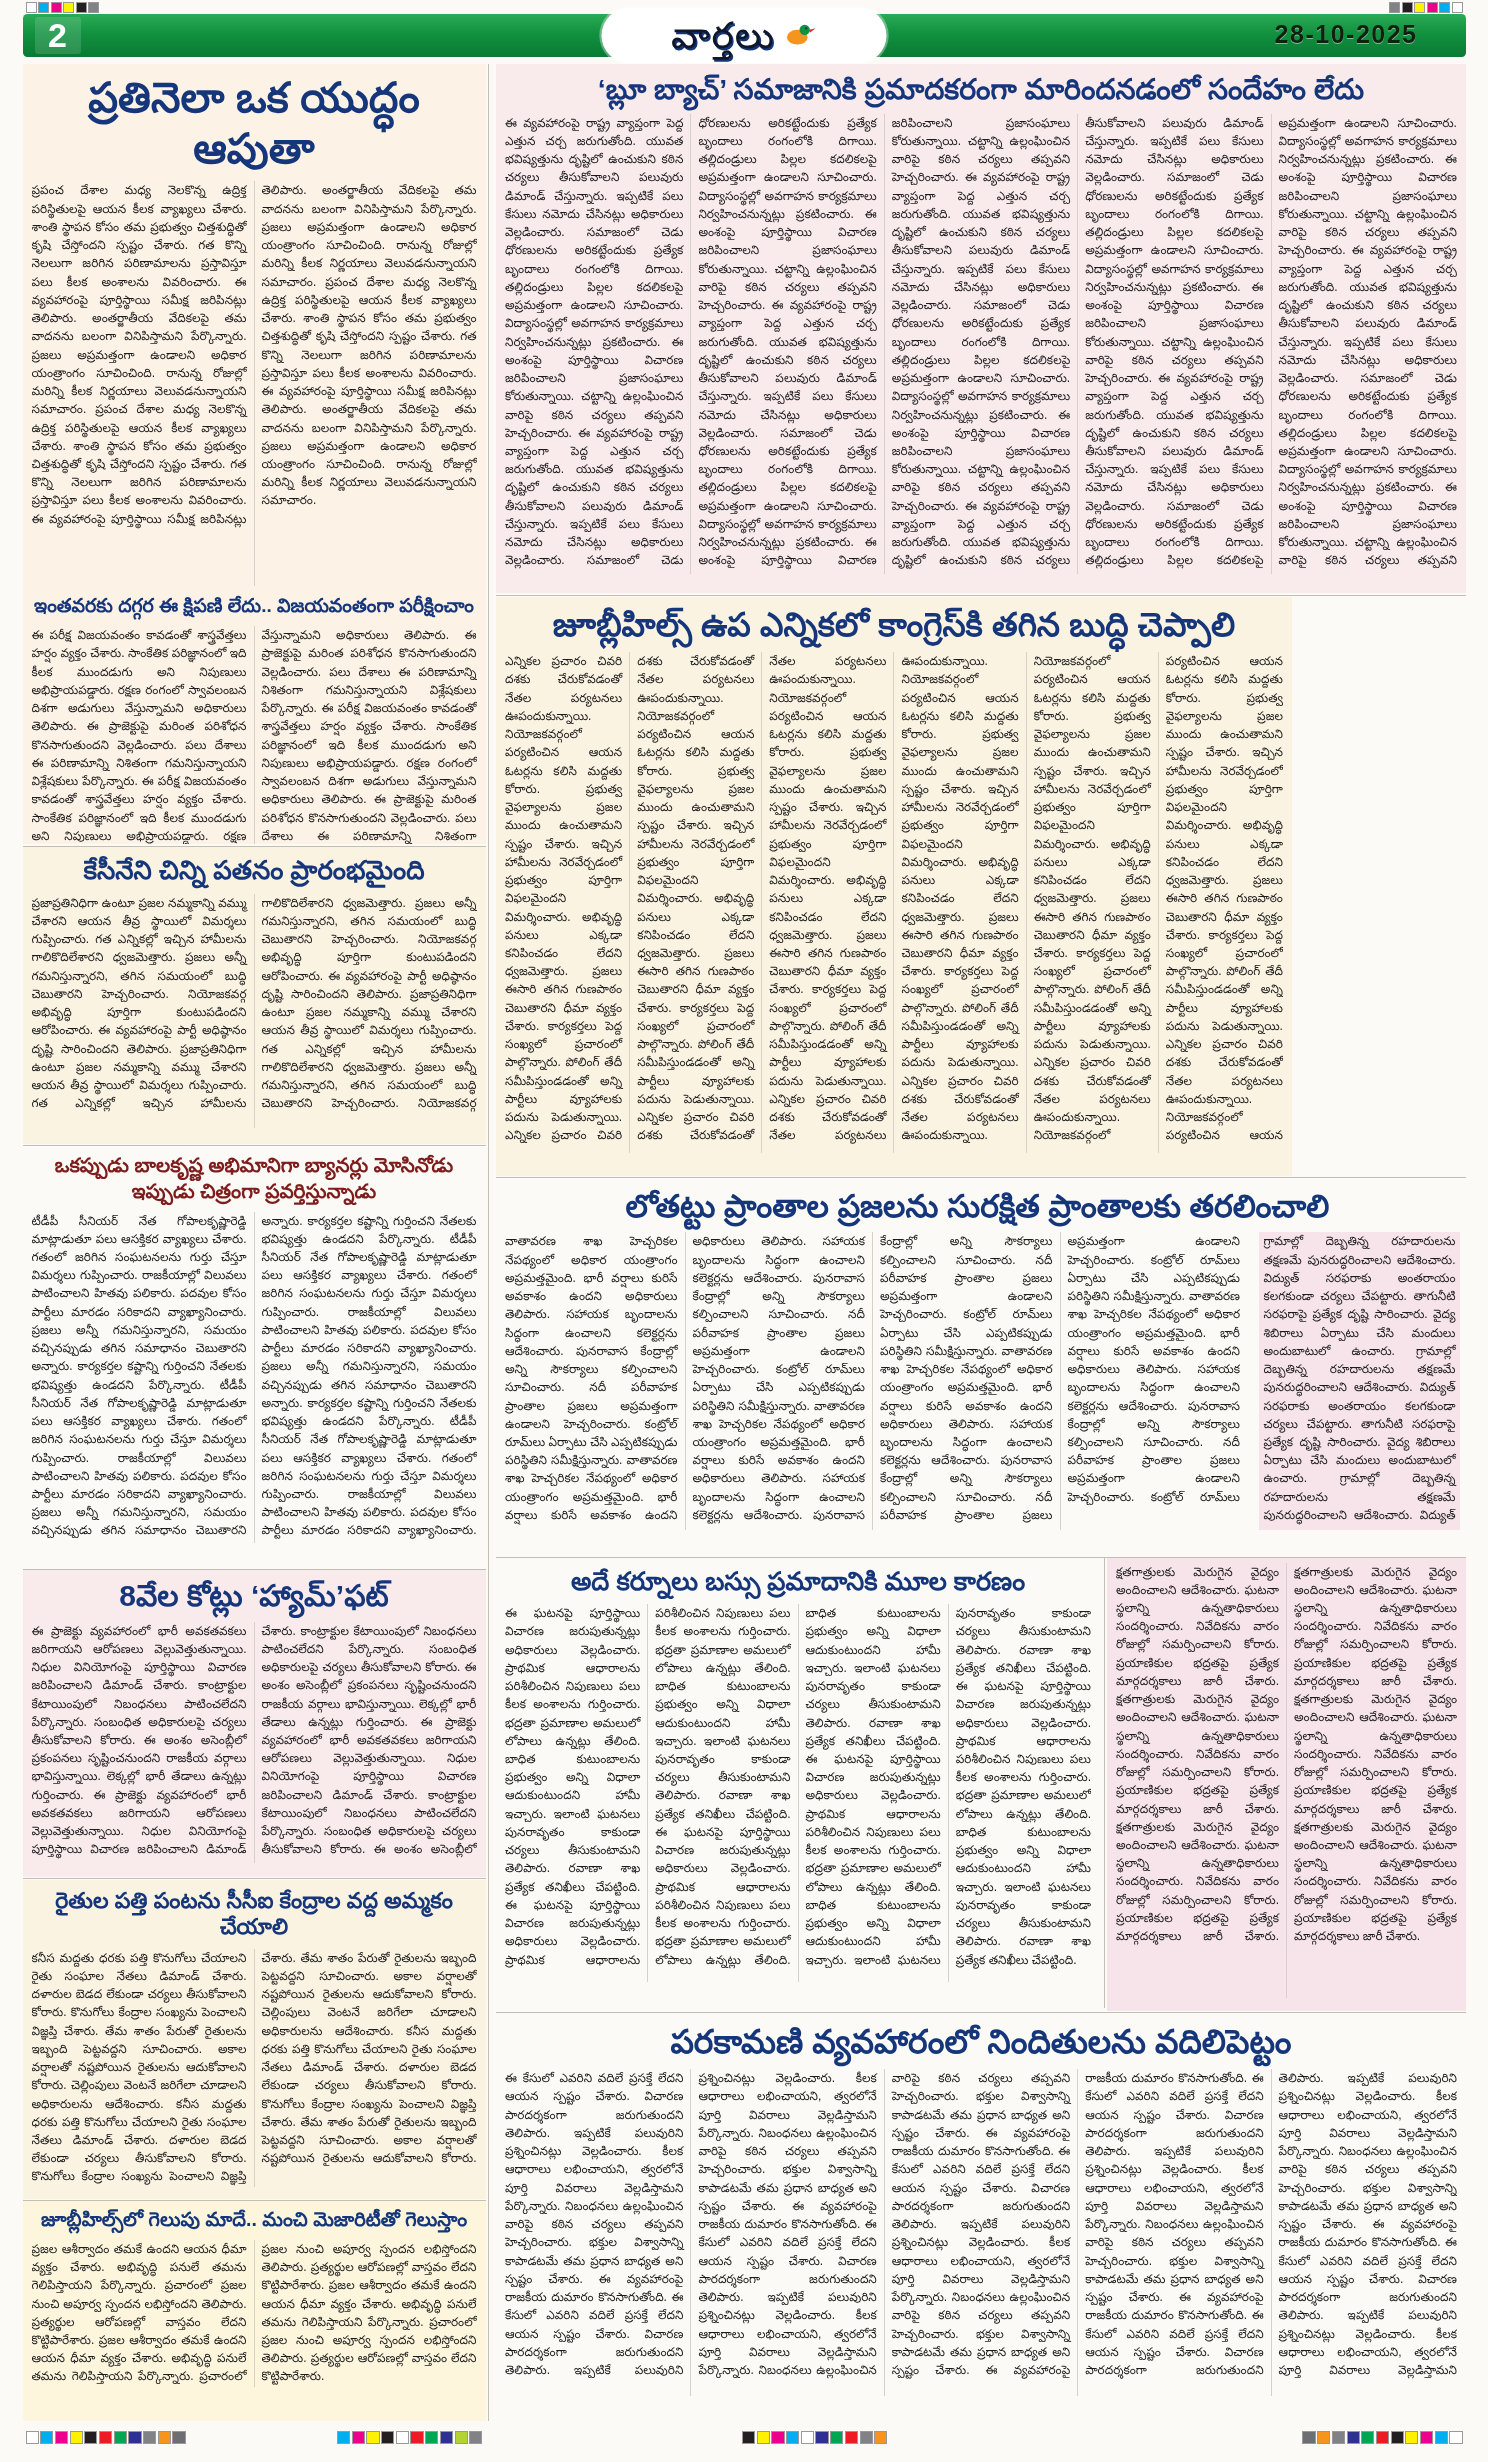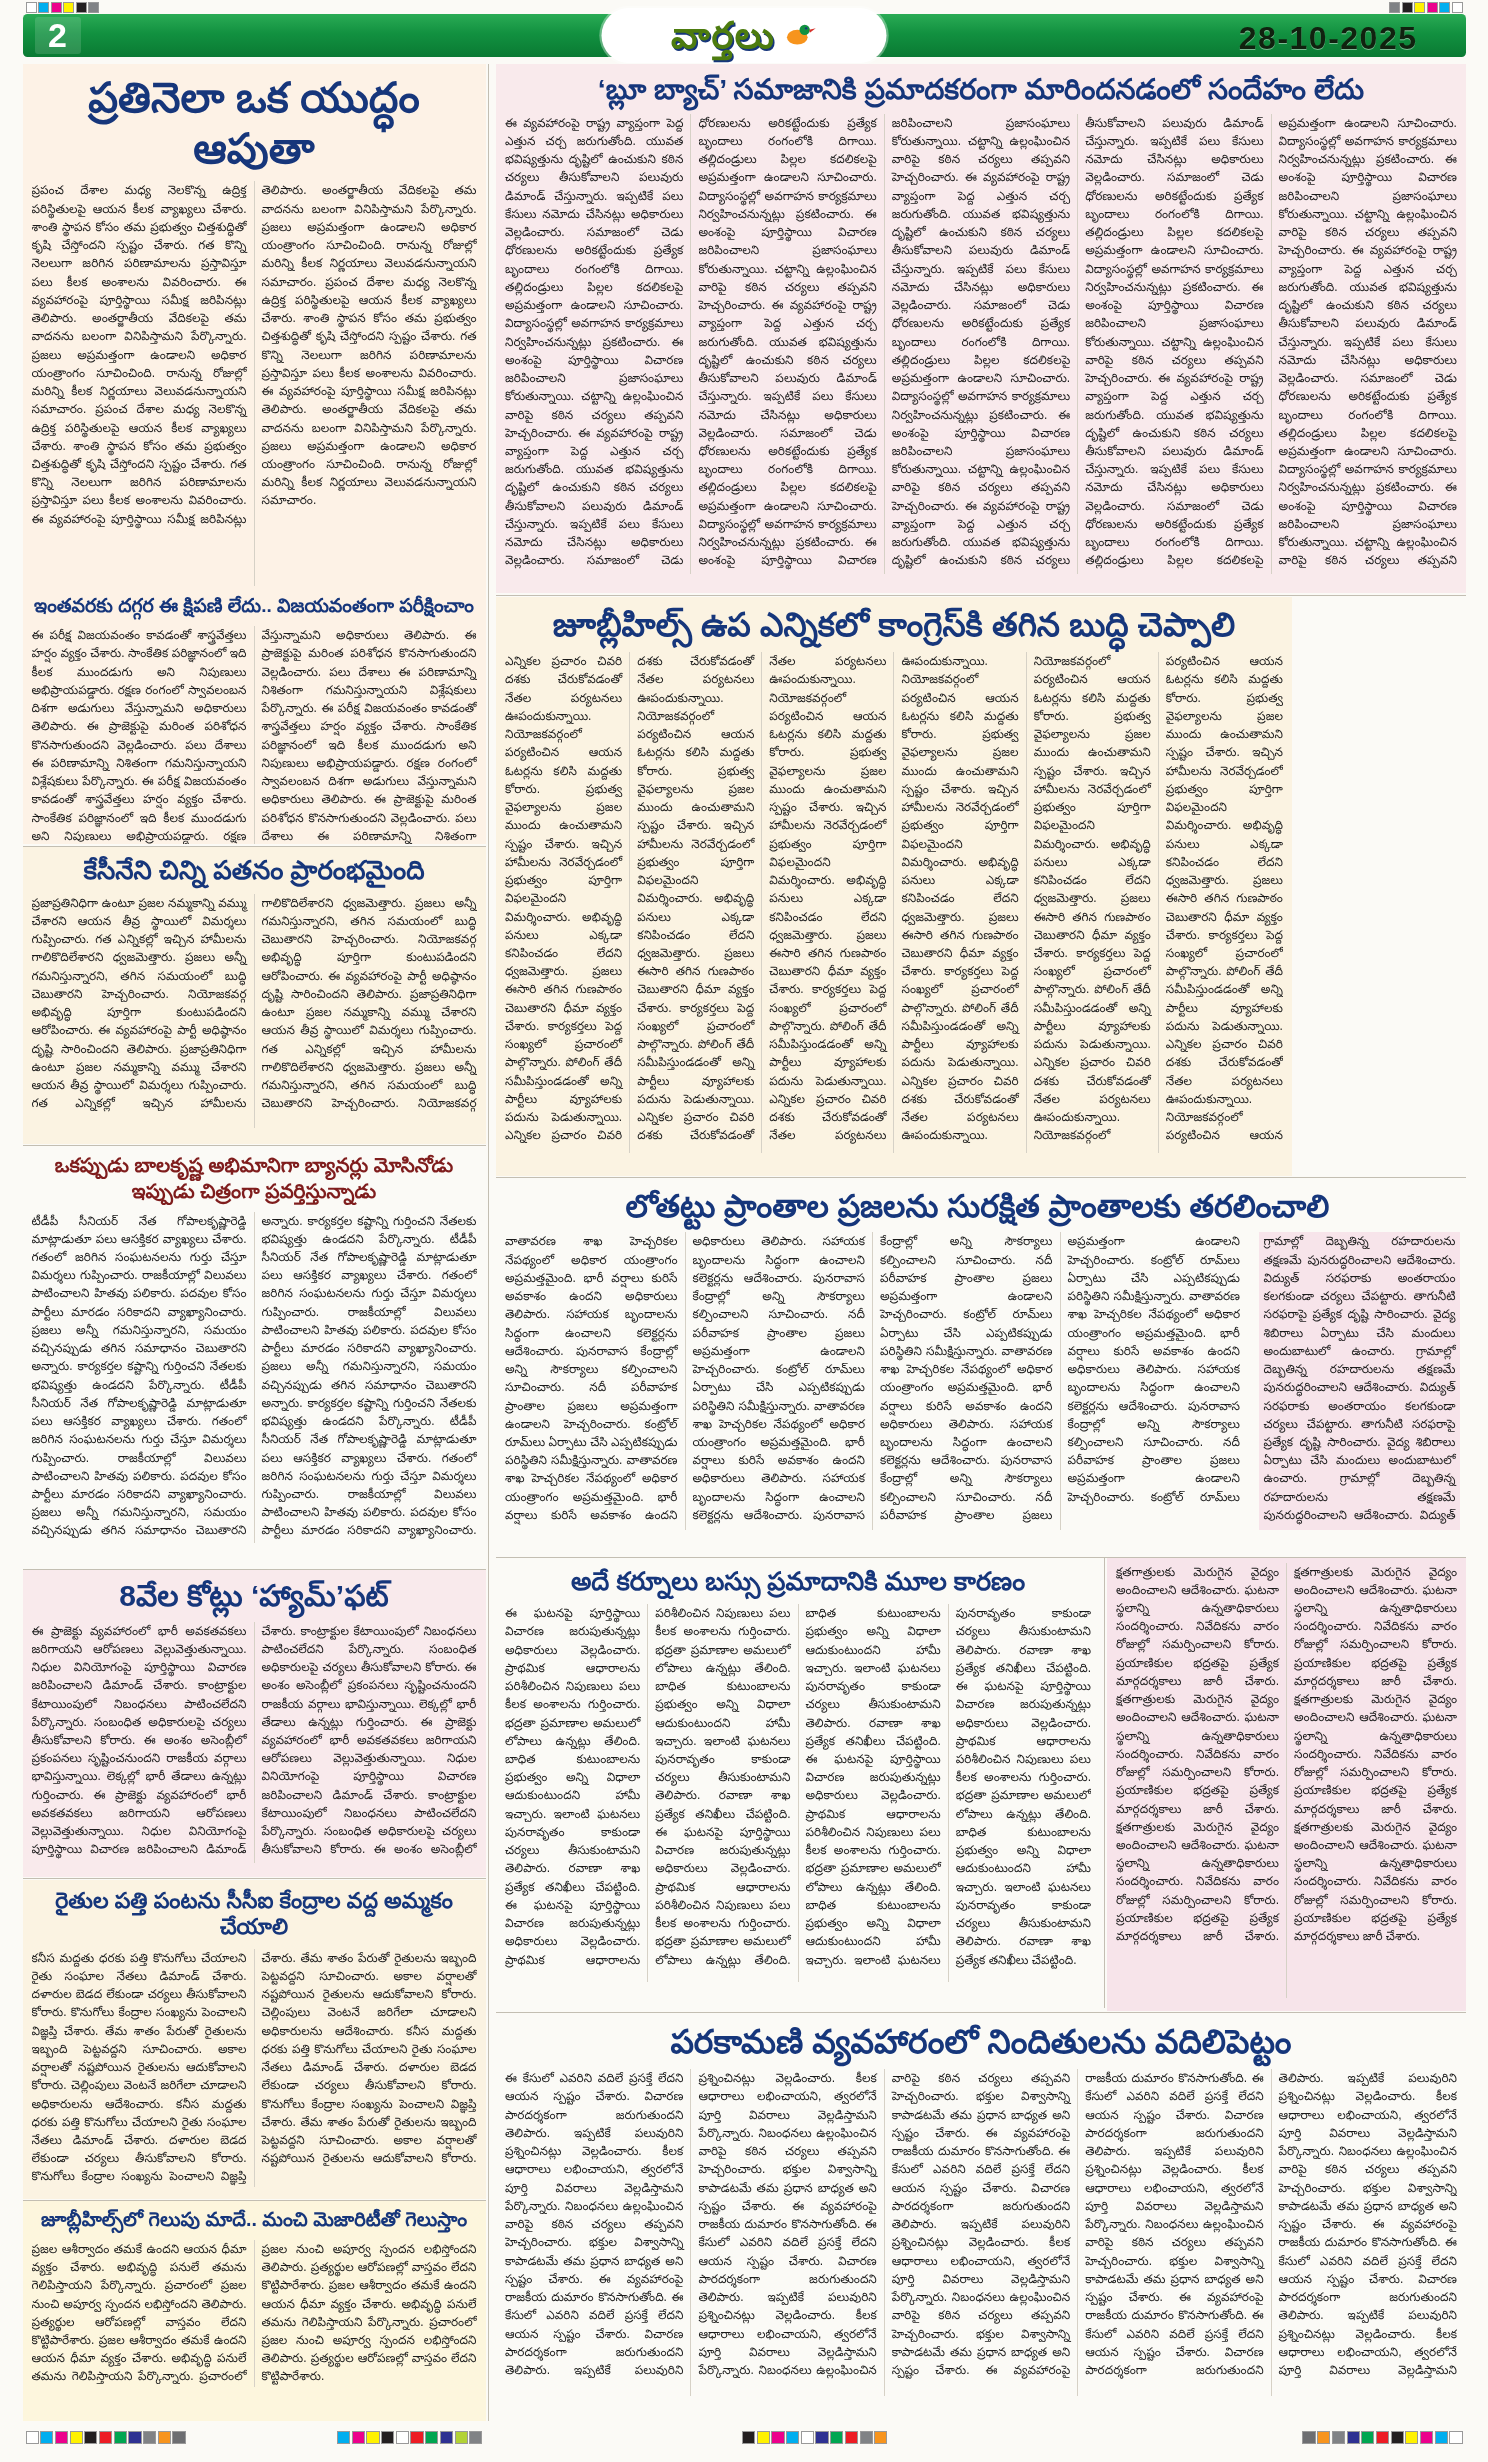--- a/index.html
+++ b/index.html
@@ -31,27 +31,27 @@
     color:#ffffff;font-size:34px;font-weight:bold;
     background:rgba(255,255,255,.14);border-radius:3px;
   }
   .masthead{
     position:absolute;left:50%;top:-6px;transform:translateX(-50%);
     width:285px;height:55px;background:#ffffff;border-radius:28.5px;
     display:flex;align-items:center;justify-content:center;gap:7.5px;
     box-shadow:0 0 0 2.2px rgba(255,255,255,.35);
   }
   .masthead .word{
-    font-size:37px;font-weight:bold;color:#4d7c0f;
+    font-size:37px;font-weight:normal;color:#0f172a;
     text-shadow:1.5px 1.5px 0 #16367b;letter-spacing:1.5px;line-height:1;
   }
   .masthead svg{display:block;}
   .header-date{
     position:absolute;right:48px;top:6px;
-    font-size:32px;font-weight:bold;color:#10220f;
+    font-size:25px;font-weight:bold;color:#10220f;
     text-shadow:0 0.7px 0 rgba(255,255,255,.45);
     letter-spacing:1.5px;
   }
 
   
   .art{position:absolute;overflow:hidden;padding:4.5px 9px;box-sizing:border-box;}
   .art h1{
     margin:3px 0 7.5px 0;text-align:center;color:#16367b;
     font-weight:bold;line-height:1.22;
   }

